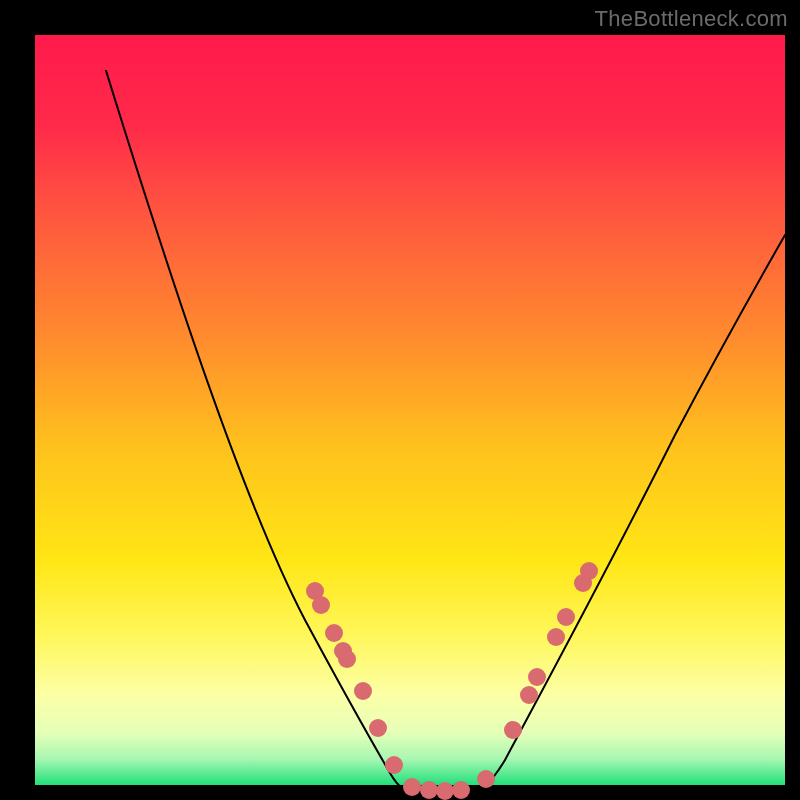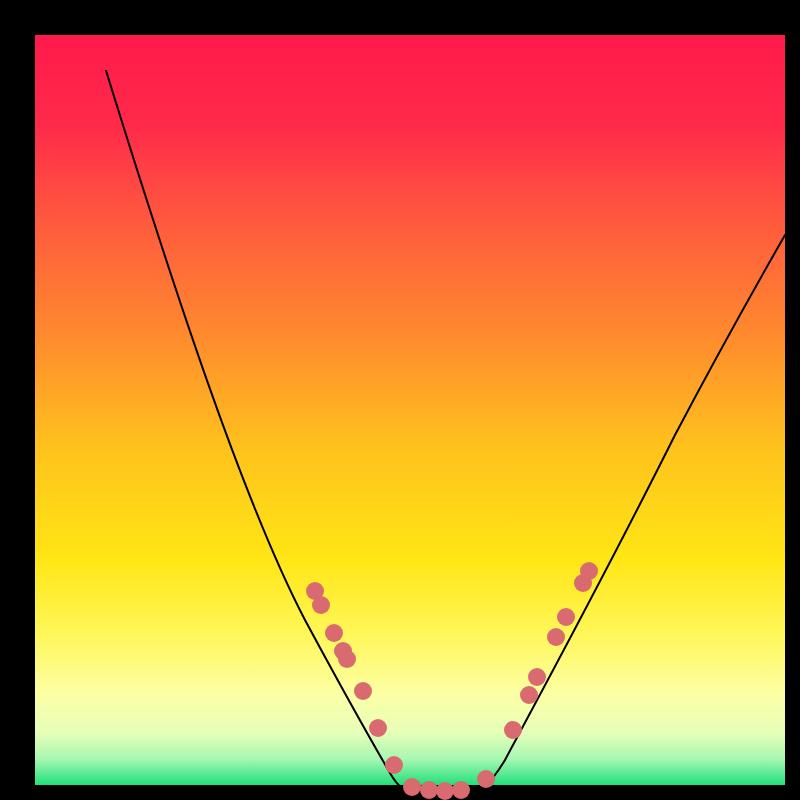--- a/index.html
+++ b/index.html
@@ -85,13 +85,14 @@
           <circle cx="494" cy="660" r="9" fill="#d96a6f"></circle>
           <circle cx="502" cy="642" r="9" fill="#d96a6f"></circle>
           <circle cx="521" cy="602" r="9" fill="#d96a6f"></circle>
           <circle cx="531" cy="582" r="9" fill="#d96a6f"></circle>
           <circle cx="548" cy="548" r="9" fill="#d96a6f"></circle>
           <circle cx="554" cy="536" r="9" fill="#d96a6f"></circle>
         </g>
     </g>
   </svg>
 
+  <div class="watermark" style="right:12px; top:6px;">TheBottleneck.com</div>
 </div>
 
 </body></html>

